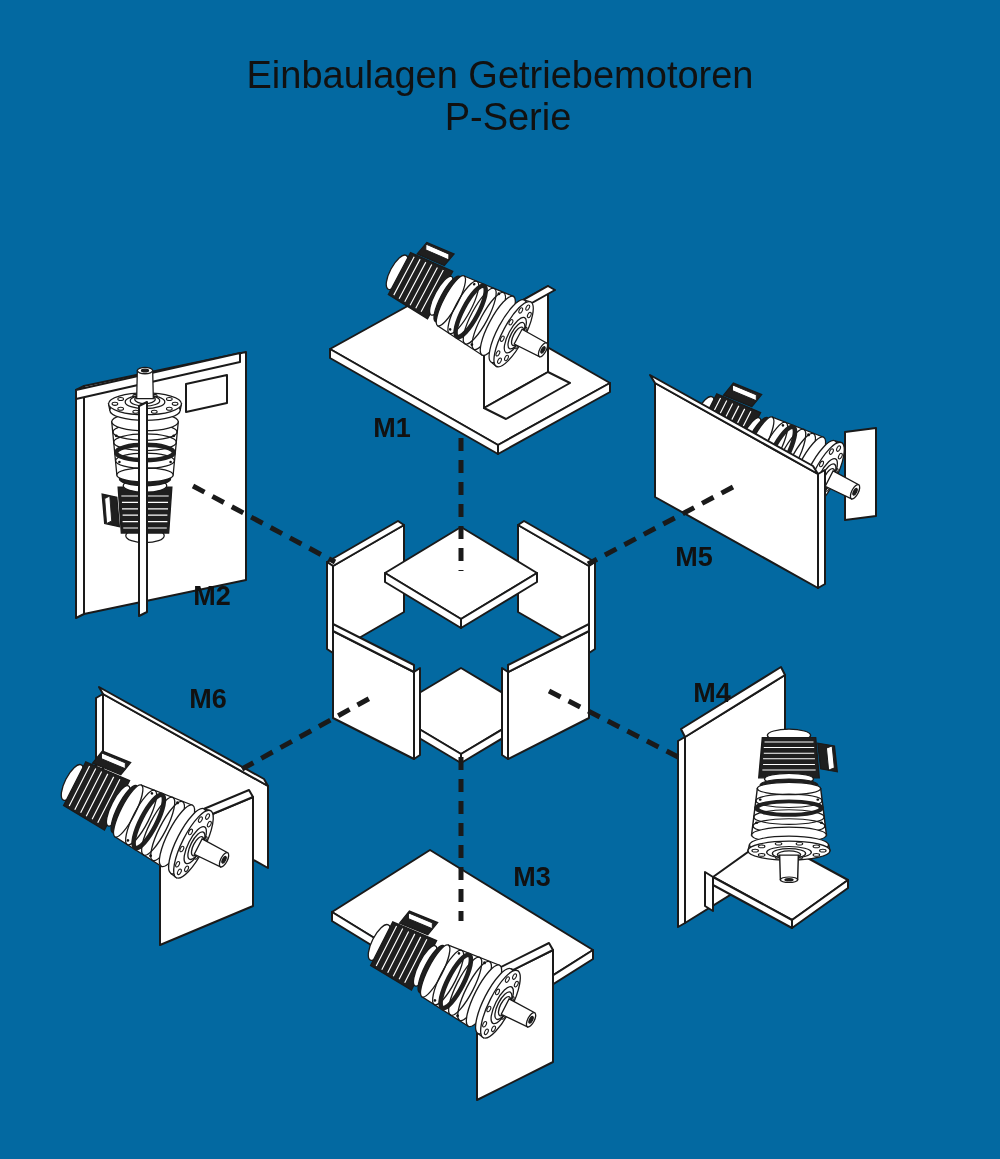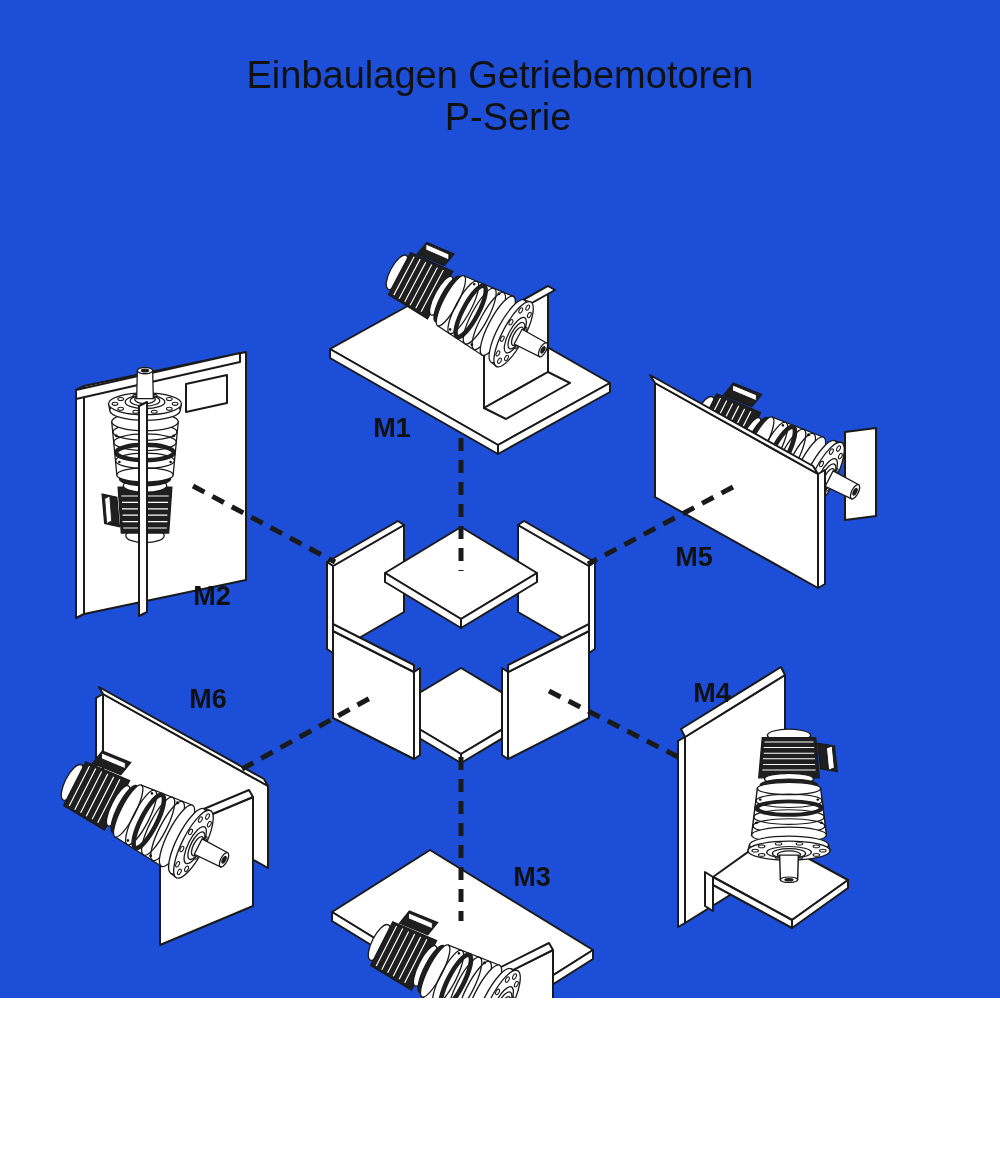--- a/index.html
+++ b/index.html
@@ -1,16 +1,16 @@
 <!DOCTYPE html>
 <html><head>
 <meta charset="utf-8">
 <style>
   html,body{margin:0;padding:0;background:#ffffff;}
-  .page{position:relative;width:1000px;height:998px;background:#1d4ed8;overflow:hidden;
+  .page{position:relative;width:1000px;height:1159px;background:#0369a1;overflow:hidden;
         font-family:"Liberation Sans",sans-serif;}
   svg{display:block;}
   
   .face{fill:#ffffff;stroke:#1a1a1a;stroke-width:2;stroke-linejoin:round;}
   
   .wf{fill:#ffffff;stroke:#1a1a1a;stroke-width:2;}
   .df{fill:#1f1f1f;stroke:#1a1a1a;stroke-width:2;}
   .ring{fill:none;stroke:#1a1a1a;stroke-width:2;}
   .band{fill:none;stroke:#1f1f1f;stroke-width:7;}
   .fin{stroke:#ffffff;stroke-width:1.8;fill:none;}

